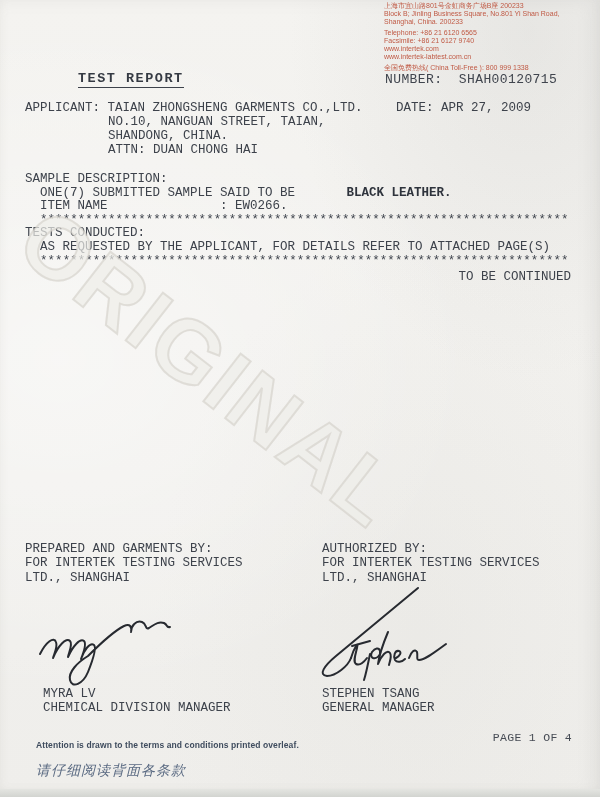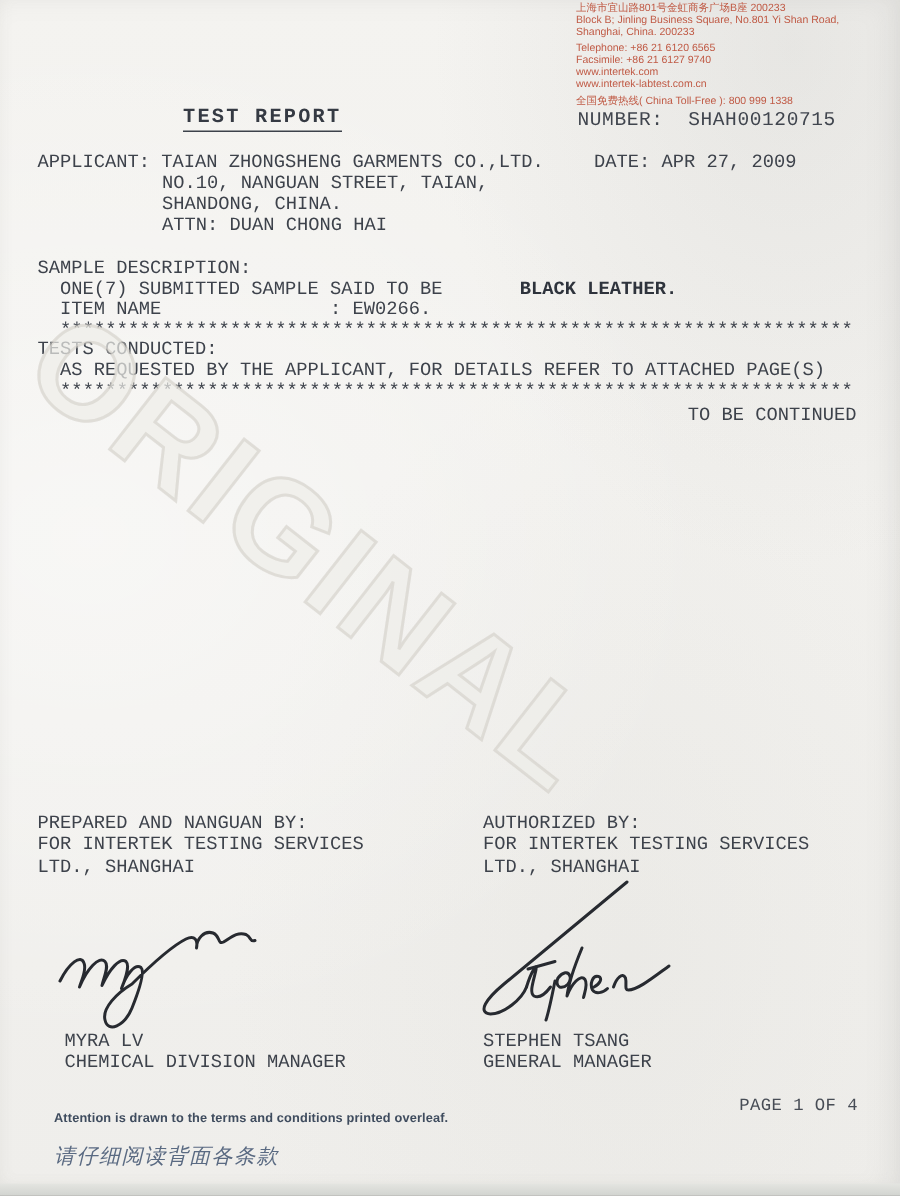--- a/index.html
+++ b/index.html
@@ -27,21 +27,20 @@
     font-size:7px;line-height:8px;
     color:#c05a45;
   }
   .letterhead .grp{margin-bottom:3px;}
   
   .report-title{
     left:78px;top:71px;
     font-size:13.5px;font-weight:bold;letter-spacing:1.5px;
     border-bottom:1.5px solid #3d424b;padding-bottom:1px;
     color:#353a43;
-    margin-left:44px;
   }
   .report-number{
     left:385px;top:72px;
     font-size:13px;letter-spacing:0.4px;color:#40454e;
   }
   
   .applicant{left:25px;top:101px;font-size:12.5px;line-height:14px;}
   .applicant .line1{display:flex;align-items:flex-end;}
   .applicant .indent{padding-left:83px;}
   .report-date{left:396px;top:101px;font-size:12.5px;}
@@ -128,21 +127,21 @@
     <div class="indent stars">**********************************************************************</div>
     <div>TESTS CONDUCTED:</div>
     <div class="indent">AS REQUESTED BY THE APPLICANT, FOR DETAILS REFER TO ATTACHED PAGE(S)</div>
     <div class="indent stars">**********************************************************************</div>
     <div class="continued">TO BE CONTINUED</div>
   </div>
 
   <div class="abs watermark">ORIGINAL</div>
 
   <div class="abs signoff signoff-left">
-    <div>PREPARED AND NANGUAN BY:</div>
+    <div>PREPARED AND GARMENTS BY:</div>
     <div>FOR INTERTEK TESTING SERVICES</div>
     <div>LTD., SHANGHAI</div>
   </div>
   <div class="abs signoff signoff-right">
     <div>AUTHORIZED BY:</div>
     <div>FOR INTERTEK TESTING SERVICES</div>
     <div>LTD., SHANGHAI</div>
   </div>
 
   <svg class="abs sig-svg" style="left:28px;top:592px;" width="150" height="100" viewBox="0 0 150 100" aria-label="handwritten signature Myra">

